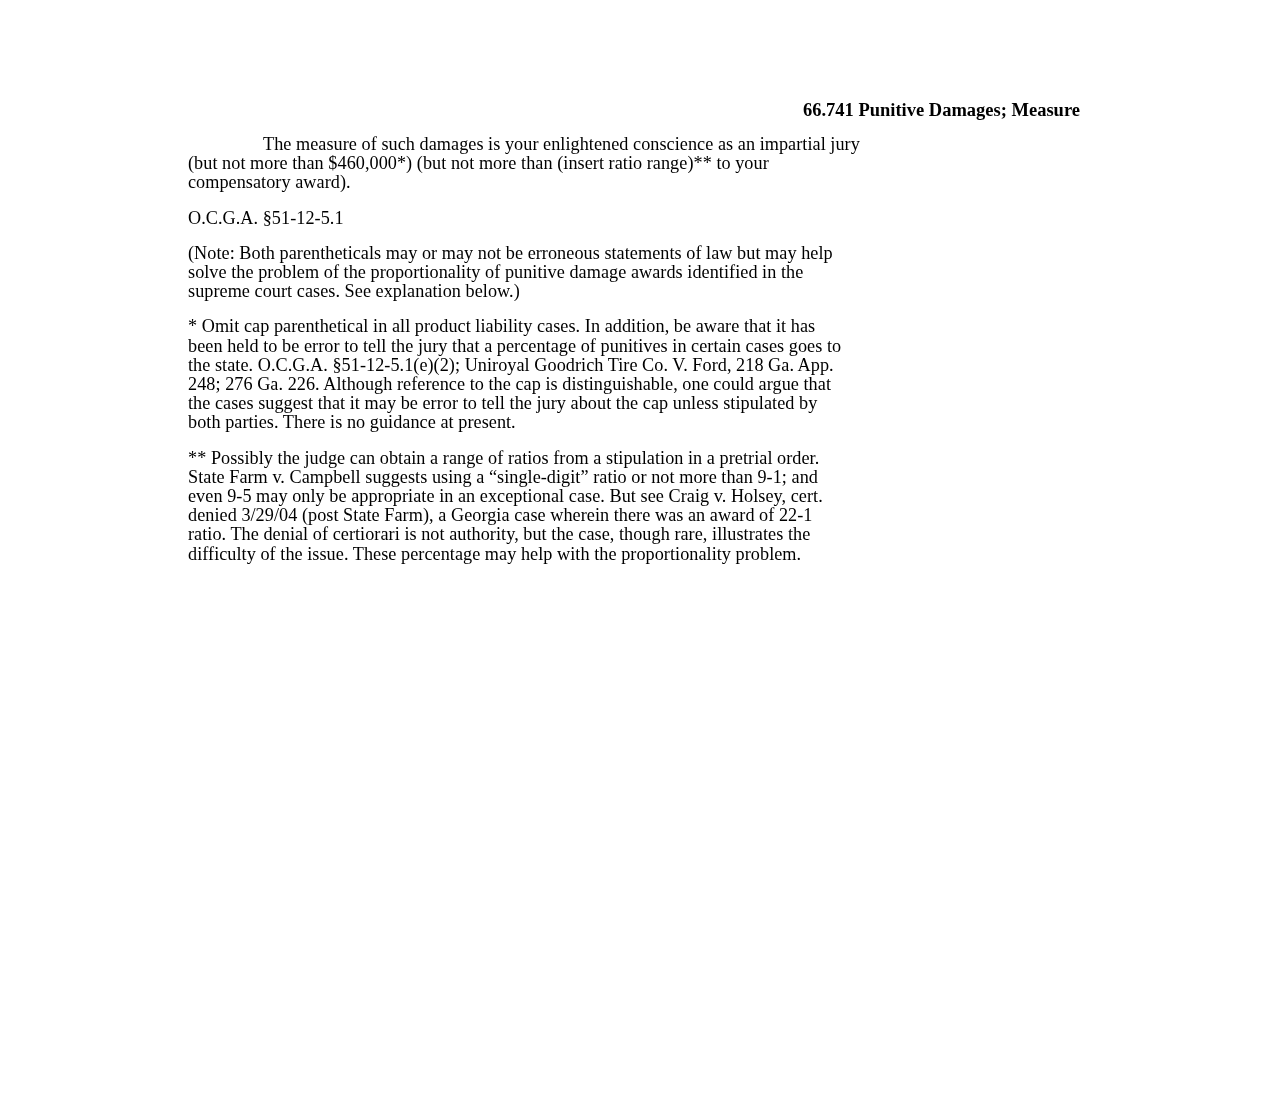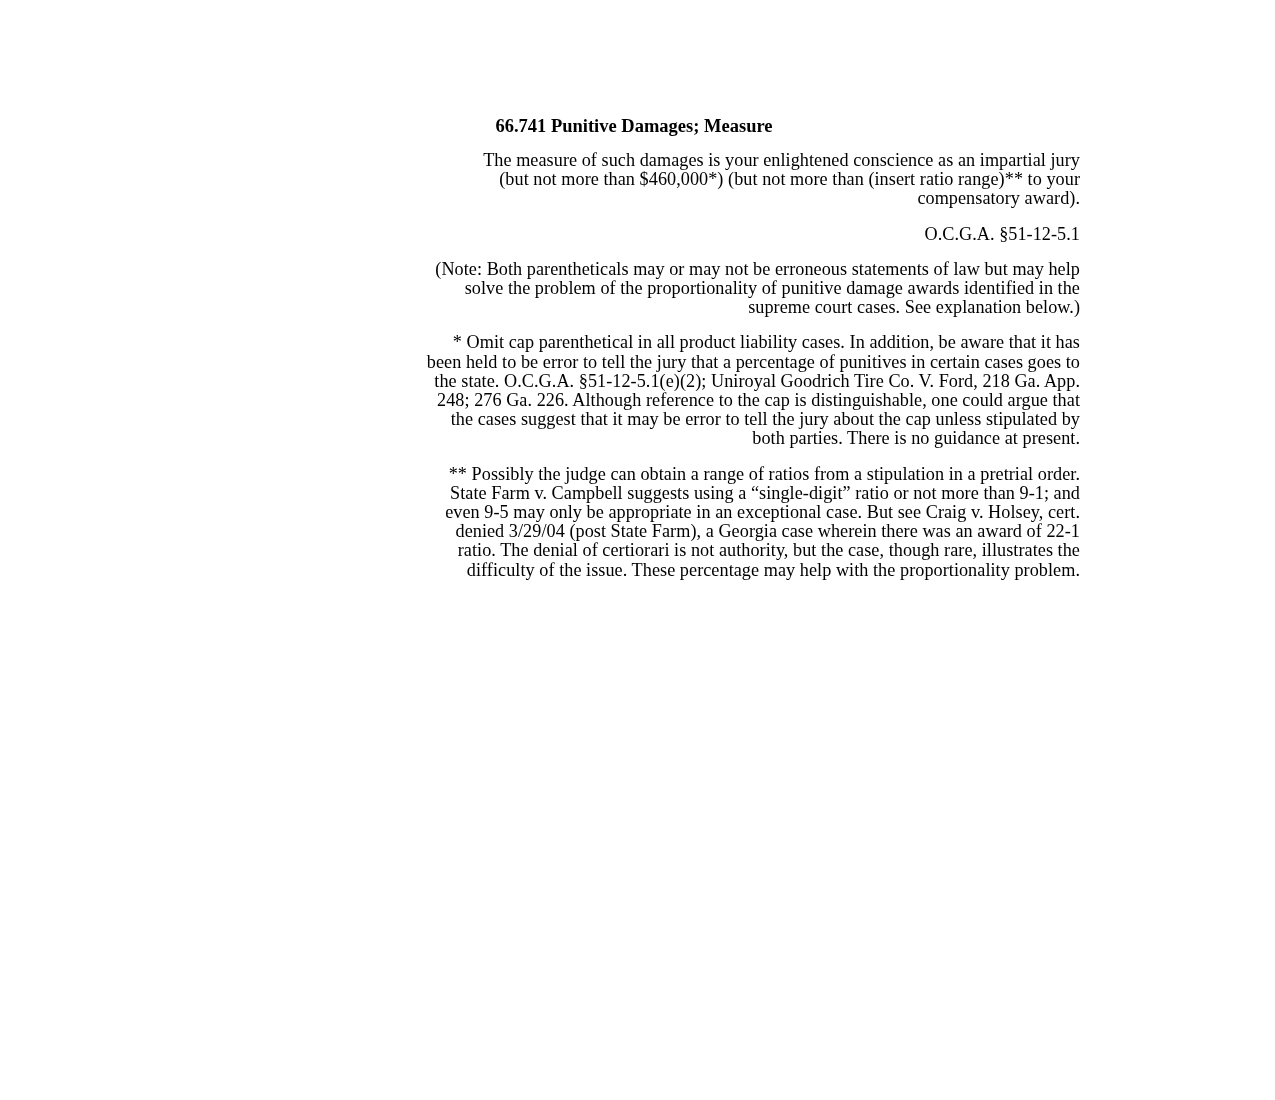--- a/index.html
+++ b/index.html
@@ -17,36 +17,35 @@
     }
     .page {
       position: absolute;
       left: 188px;
       top: 99px;
       width: 892px;
     }
     .title {
       font-weight: bold;
       font-size: 18.5px;
-      text-align: center;
+      text-align: right;
       line-height: 22px;
-      margin: 16px 0 14px 0;
+      margin: 0 0 14px 0;
       padding-left: 0;
     }
     .para {
       font-size: 18.2px;
       line-height: 19.2px;
       margin: 0 0 16px 0;
       letter-spacing: 0.05px;
       white-space: normal;
     }
     .line {
       display: block;
       white-space: nowrap;
-      text-align: right;
     }
     .indent {
       padding-left: 75px;
     }
   </style>
 </head>
 <body>
 
 <div class="page">
   <div class="title">66.741 Punitive Damages; Measure</div>

